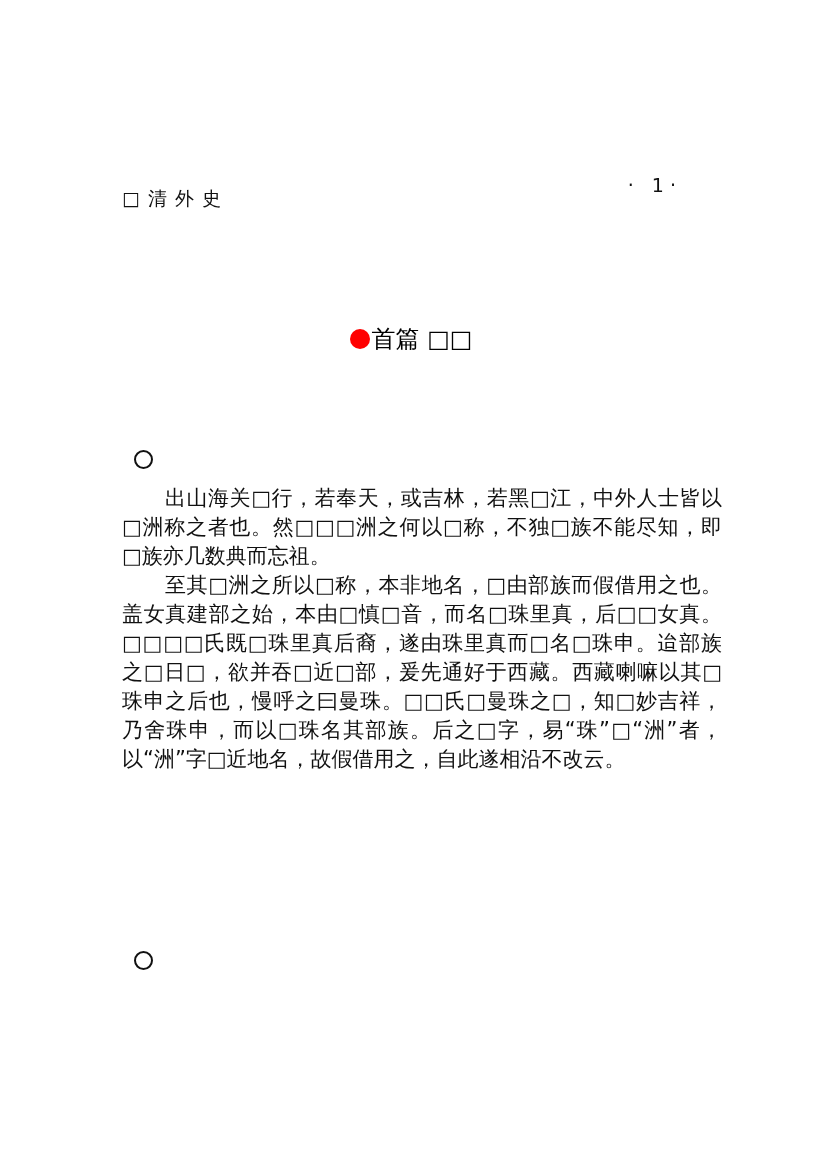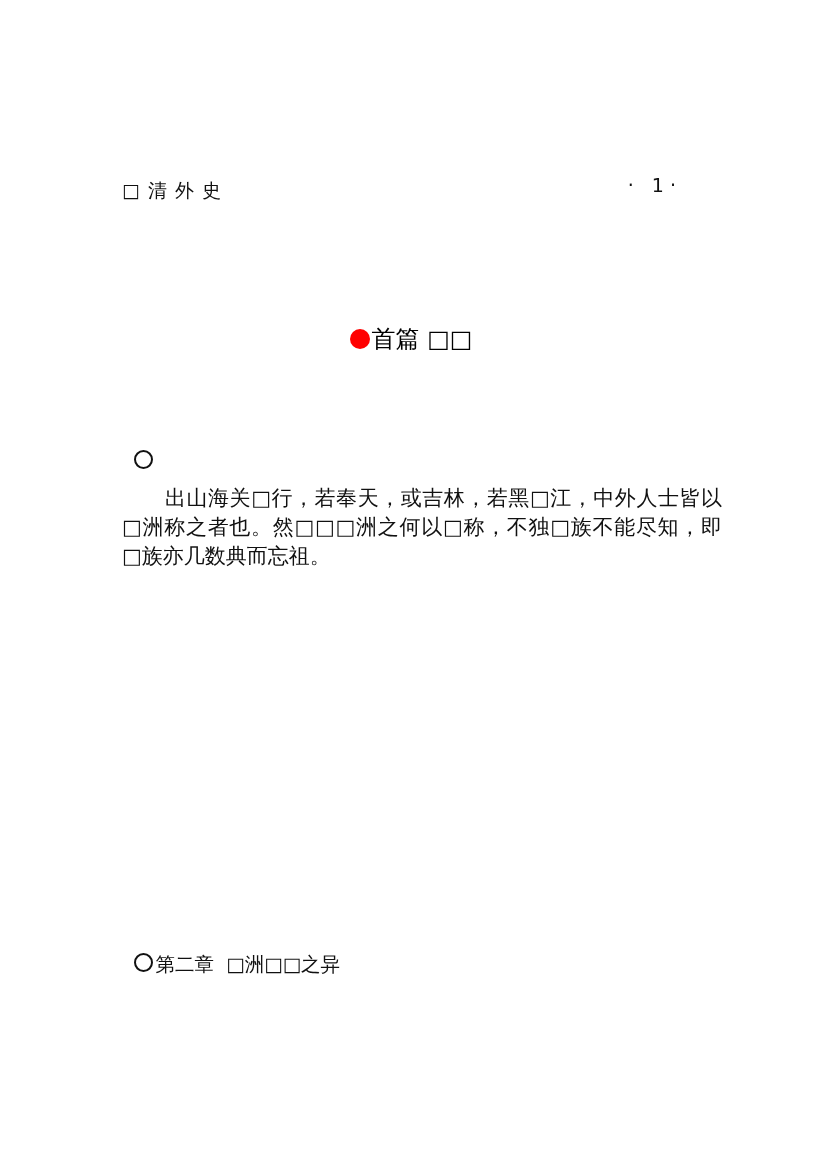--- a/index.html
+++ b/index.html
@@ -1,19 +1,19 @@
 <!DOCTYPE html>
 <html><head>
   <meta charset="utf-8">
   <style>
     html, body { margin: 0; padding: 0; background: #ffffff; }
     body { width: 822px; height: 1150px; position: relative; overflow: hidden;
            font-family: "DejaVu Sans", "Liberation Sans", sans-serif; color: #111; }
     .header { position: absolute; top: 174px; left: 122px; width: 560px; height: 28px; }
-    .header-title { position: absolute; left: 0; top: 4px; font-size: 19px; letter-spacing: 8px; }
+    .header-title { position: absolute; left: 0; top: 12px; font-size: 19px; letter-spacing: 8px; }
     .header-page { position: absolute; right: 0; top: 0; font-size: 19px; letter-spacing: 6px; }
     .part-title { position: absolute; top: 323px; left: 0; width: 822px; text-align: center;
                   font-size: 24px; color: #000000; }
     .part-title .dot { display: inline-block; width: 20px; height: 20px; border-radius: 50%;
                        background: #ff0000; vertical-align: -2px; margin-right: 2px; }
     .chapter { position: absolute; left: 122px; font-size: 19.5px; white-space: pre; }
     .chapter .ring { display: inline-block; width: 15px; height: 15px; border: 2px solid #111;
                      border-radius: 50%; vertical-align: -1px; margin-right: 2px; }
     .ch1 { top: 427px; }
     .ch2 { top: 928px; }
@@ -32,17 +32,18 @@
 <div class="part-title">
   <span class="dot"></span><span>首篇 □□</span>
 </div>
 
 <div class="chapter ch1">
   <span class="ring"></span>
 </div>
 
 <div class="body-text">
   <p class="para">出山海关□行，若奉天，或吉林，若黑□江，中外人士皆以□洲称之者也。然□□□洲之何以□称，不独□族不能尽知，即□族亦几数典而忘祖。</p>
+  <p class="para">至其□洲之所以□称，本非地名，□由部族而假借用之也。盖女真建部之始，本由□慎□音，而名□珠里真，后□□女真。□□□□氏既□珠里真后裔，遂由珠里真而□名□珠申。迨部族之□日□，欲并吞□近□部，爰先通好于西藏。西藏喇嘛以其□珠申之后也，慢呼之曰曼珠。□□氏□曼珠之□，知□妙吉祥，乃舍珠申，而以□珠名其部族。后之□字，易“珠”□“洲”者，以“洲”字□近地名，故假借用之，自此遂相沿不改云。</p>
 </div>
 
 <div class="chapter ch2">
-  <span class="ring"></span><span>第二章  □洲□□之异</span>
+  <span class="ring"></span>
 </div>
 
 </body></html>

